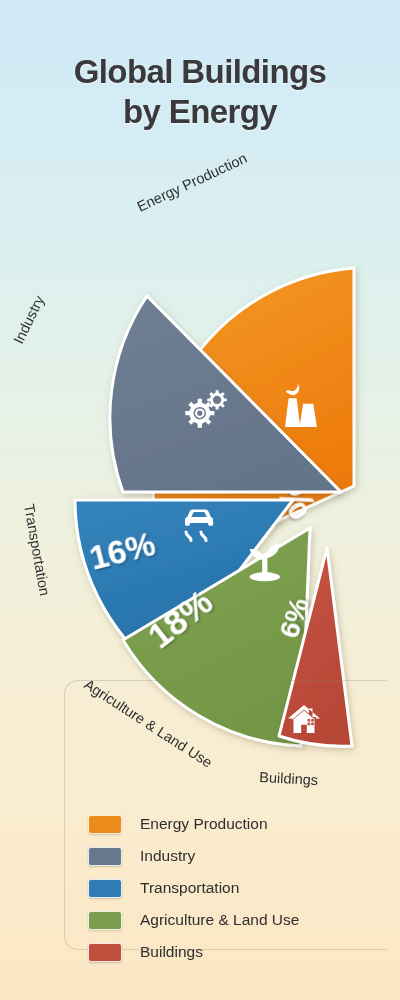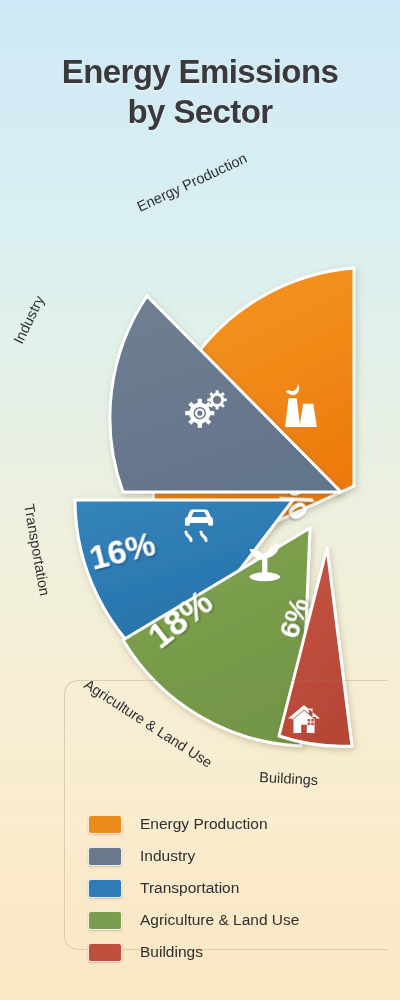--- a/index.html
+++ b/index.html
@@ -105,22 +105,22 @@
     color: #2e2e30;
     white-space: nowrap;
   }
 </style>
 </head>
 <body>
 
 <div class="poster">
 
   <div class="title-block">
-    <span class="title-line">Energy Emissions</span>
-    <span class="title-line">by Sector</span>
+    <span class="title-line">Global Buildings</span>
+    <span class="title-line">by Energy</span>
   </div>
 
   <div class="chart-wrap">
     <svg class="chart-svg" viewBox="0 0 400 640" xmlns="http://www.w3.org/2000/svg">
       <defs>
         <linearGradient id="gradEnergy" x1="0" y1="0" x2="0.35" y2="1">
           <stop offset="0%" stop-color="#F59A28"></stop>
           <stop offset="100%" stop-color="#EC7708"></stop>
         </linearGradient>
         <linearGradient id="gradIndustry" x1="0" y1="0" x2="0.4" y2="1">

